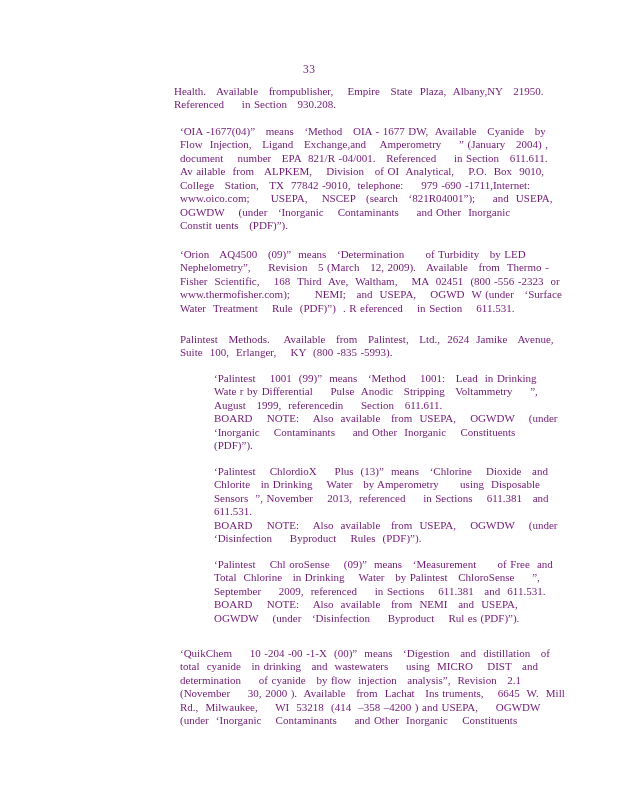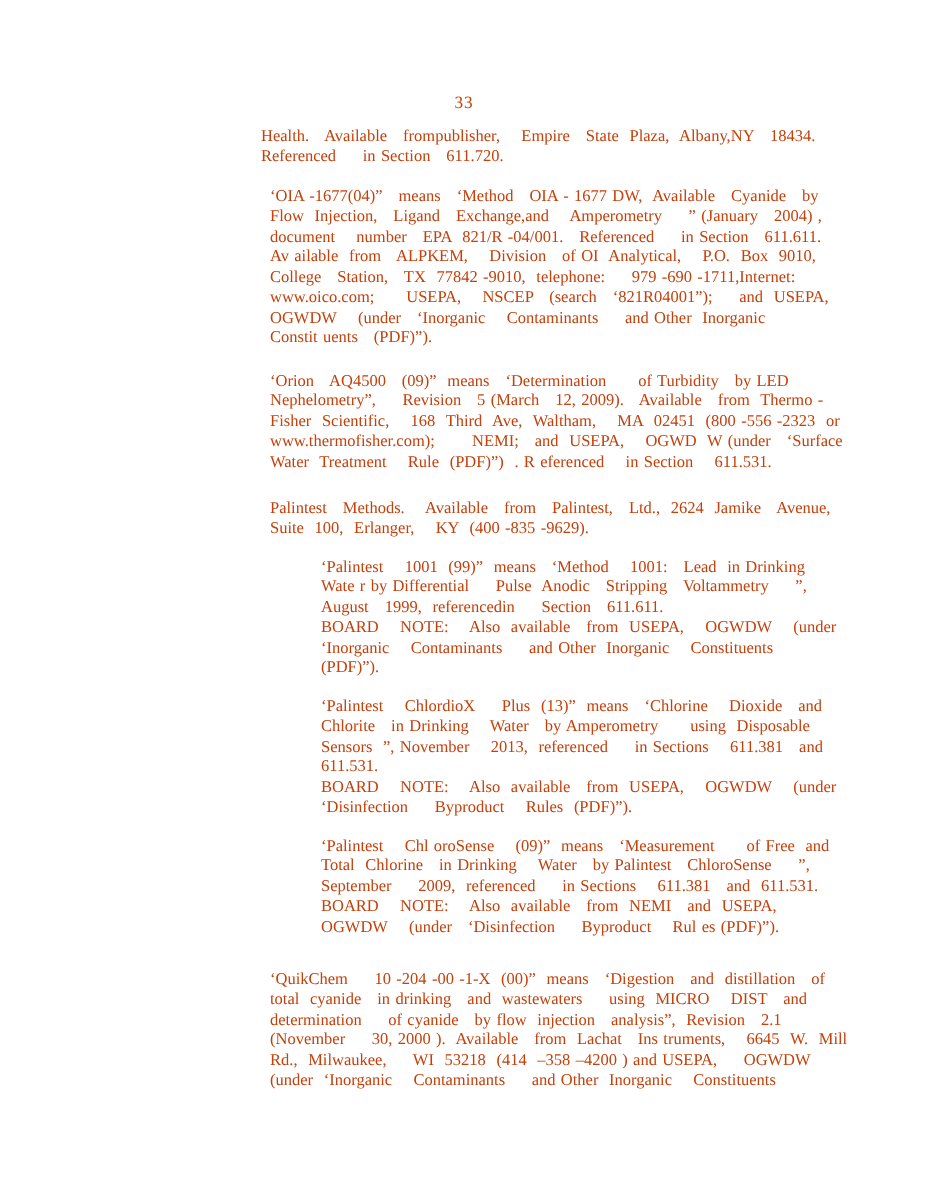--- a/index.html
+++ b/index.html
@@ -7,21 +7,21 @@
     padding: 0;
     background: #ffffff;
   }
   .page {
     position: relative;
     width: 618px;
     height: 800px;
     background: #ffffff;
     overflow: hidden;
     font-family: "Liberation Serif", "DejaVu Serif", serif;
-    color: #c2410c;
+    color: #701a75;
   }
   .page-number {
     position: absolute;
     top: 63px;
     left: 303px;
     font-size: 11.5px;
     letter-spacing: 0.5px;
   }
   .para {
     position: absolute;
@@ -36,22 +36,22 @@
   .para.main        { left: 180px; }
   .para.main-indent { left: 174px; }
   .para.indented    { left: 214px; }
 </style>
 </head>
 <body>
 
 <div class="page">
   <div class="page-number">33</div>
   <div id="content">
-      <div class="para main-indent" style="top: 85px;"><div class="line">Health.   Available   frompublisher,    Empire   State  Plaza,  Albany,NY   18434.</div><div class="line">Referenced     in Section   611.720.</div></div>
+      <div class="para main-indent" style="top: 85px;"><div class="line">Health.   Available   frompublisher,    Empire   State  Plaza,  Albany,NY   21950.</div><div class="line">Referenced     in Section   930.208.</div></div>
       <div class="para main" style="top: 125px;"><div class="line">‘OIA -1677(04)”   means   ‘Method   OIA - 1677 DW,  Available   Cyanide   by</div><div class="line">Flow  Injection,   Ligand   Exchange,and    Amperometry     ” (January   2004) ,</div><div class="line">document    number   EPA  821/R -04/001.   Referenced     in Section   611.611.</div><div class="line">Av ailable  from   ALPKEM,    Division   of OI  Analytical,    P.O.  Box  9010,</div><div class="line">College   Station,   TX  77842 -9010,  telephone:     979 -690 -1711,Internet:</div><div class="line">www.oico.com;      USEPA,    NSCEP   (search   ‘821R04001”);     and  USEPA,</div><div class="line">OGWDW    (under   ‘Inorganic    Contaminants     and Other  Inorganic</div><div class="line">Constit uents   (PDF)”).</div></div>
       <div class="para main" style="top: 248px;"><div class="line">‘Orion   AQ4500   (09)”  means   ‘Determination      of Turbidity   by LED</div><div class="line">Nephelometry”,     Revision   5 (March   12, 2009).   Available   from  Thermo -</div><div class="line">Fisher  Scientific,    168  Third  Ave,  Waltham,    MA  02451  (800 -556 -2323  or</div><div class="line">www.thermofisher.com);       NEMI;   and  USEPA,    OGWD  W (under   ‘Surface</div><div class="line">Water  Treatment    Rule  (PDF)”)  . R eferenced    in Section    611.531.</div></div>
-      <div class="para main" style="top: 333px;"><div class="line">Palintest   Methods.    Available   from   Palintest,   Ltd.,  2624  Jamike   Avenue,</div><div class="line">Suite  100,  Erlanger,    KY  (400 -835 -9629).</div></div>
+      <div class="para main" style="top: 333px;"><div class="line">Palintest   Methods.    Available   from   Palintest,   Ltd.,  2624  Jamike   Avenue,</div><div class="line">Suite  100,  Erlanger,    KY  (800 -835 -5993).</div></div>
       <div class="para indented" style="top: 372px;"><div class="line">‘Palintest    1001  (99)”  means   ‘Method    1001:   Lead  in Drinking</div><div class="line">Wate r by Differential     Pulse  Anodic   Stripping   Voltammetry     ”,</div><div class="line">August   1999,  referencedin     Section   611.611.</div><div class="line">BOARD    NOTE:    Also  available   from  USEPA,    OGWDW    (under</div><div class="line">‘Inorganic    Contaminants     and Other  Inorganic    Constituents</div><div class="line">(PDF)”).</div></div>
       <div class="para indented" style="top: 465px;"><div class="line">‘Palintest    ChlordioX     Plus  (13)”  means   ‘Chlorine    Dioxide   and</div><div class="line">Chlorite   in Drinking    Water   by Amperometry      using  Disposable</div><div class="line">Sensors  ”, November    2013,  referenced     in Sections    611.381   and</div><div class="line">611.531.</div><div class="line">BOARD    NOTE:    Also  available   from  USEPA,    OGWDW    (under</div><div class="line">‘Disinfection     Byproduct    Rules  (PDF)”).</div></div>
       <div class="para indented" style="top: 558px;"><div class="line">‘Palintest    Chl oroSense    (09)”  means   ‘Measurement      of Free  and</div><div class="line">Total  Chlorine   in Drinking    Water   by Palintest   ChloroSense     ”,</div><div class="line">September     2009,  referenced     in Sections    611.381   and  611.531.</div><div class="line">BOARD    NOTE:    Also  available   from  NEMI   and  USEPA,</div><div class="line">OGWDW    (under   ‘Disinfection     Byproduct    Rul es (PDF)”).</div></div>
       <div class="para main" style="top: 647px;"><div class="line">‘QuikChem     10 -204 -00 -1-X  (00)”  means   ‘Digestion   and  distillation   of</div><div class="line">total  cyanide   in drinking   and  wastewaters     using  MICRO    DIST   and</div><div class="line">determination     of cyanide   by flow  injection   analysis”,  Revision   2.1</div><div class="line">(November     30, 2000 ).  Available   from  Lachat   Ins truments,    6645  W.  Mill</div><div class="line">Rd.,  Milwaukee,     WI  53218  (414  –358 –4200 ) and USEPA,     OGWDW</div><div class="line">(under  ‘Inorganic    Contaminants     and Other  Inorganic    Constituents</div></div>
     </div>
 </div>
 
 </body></html>

